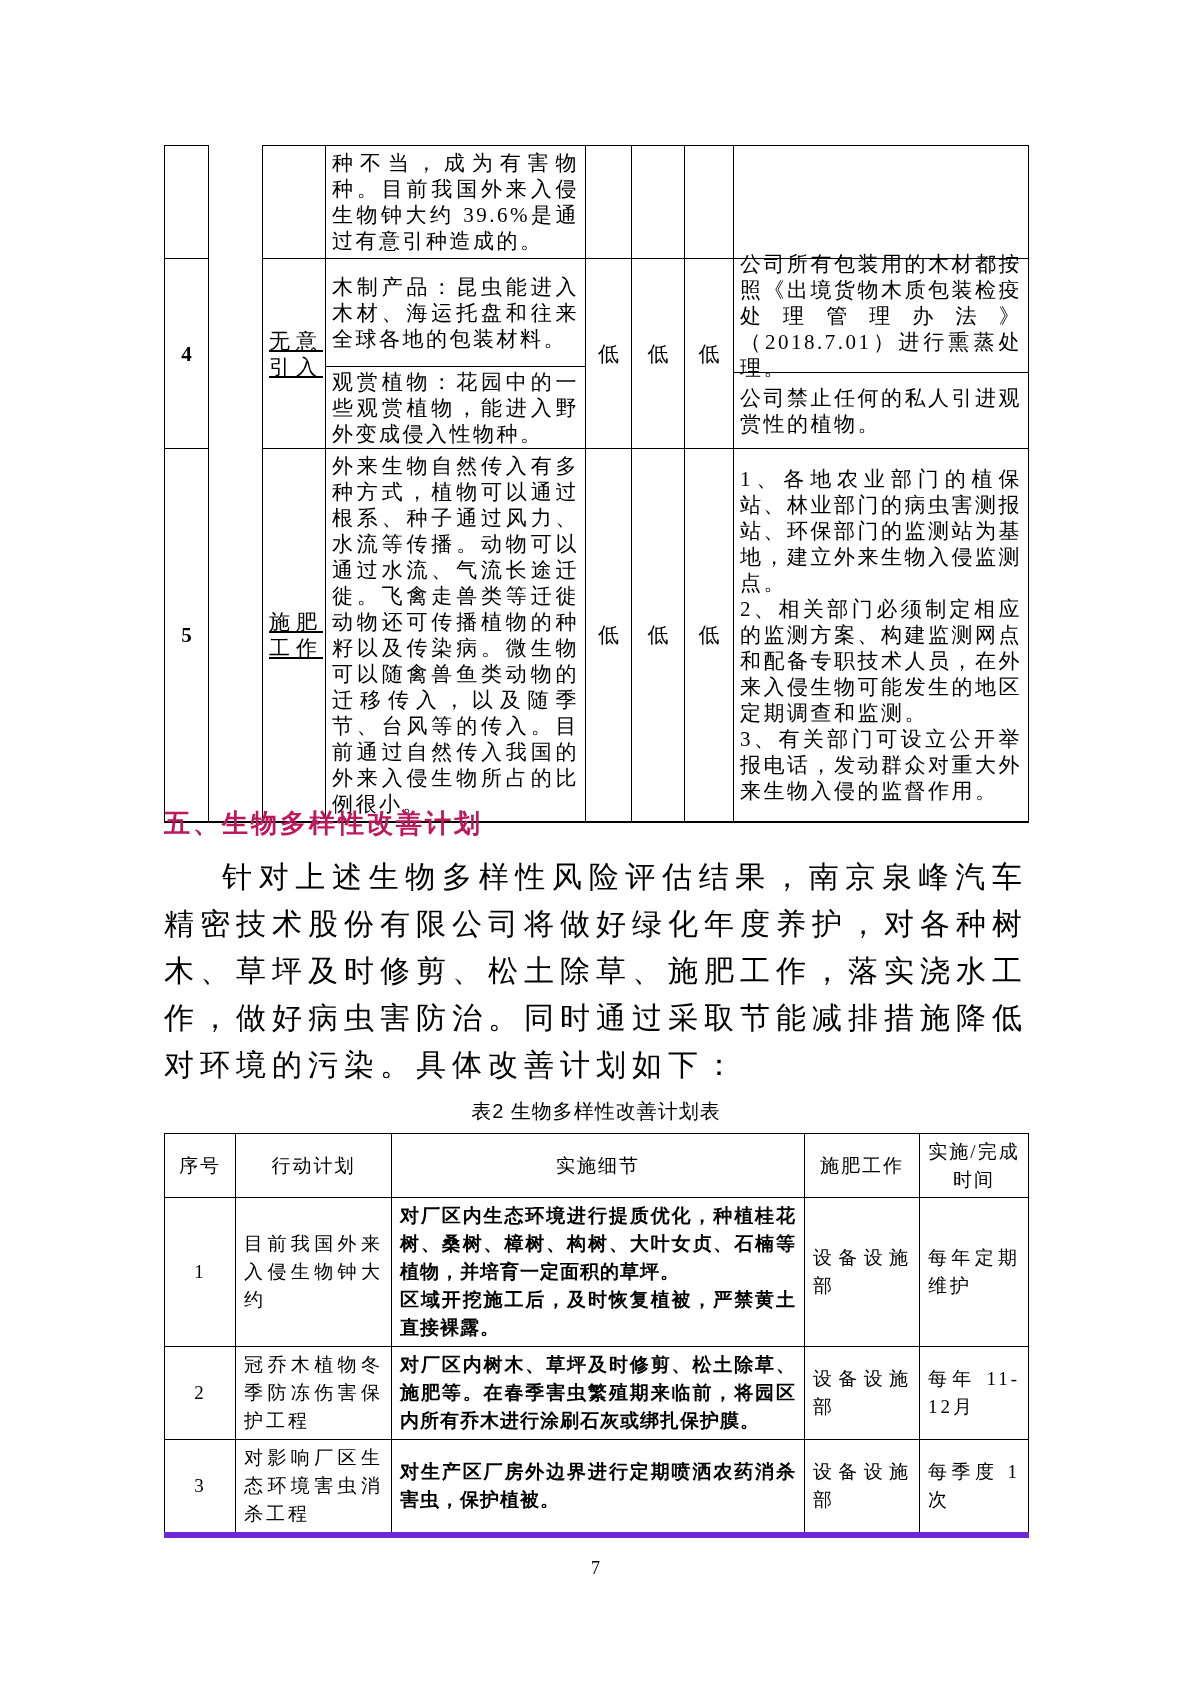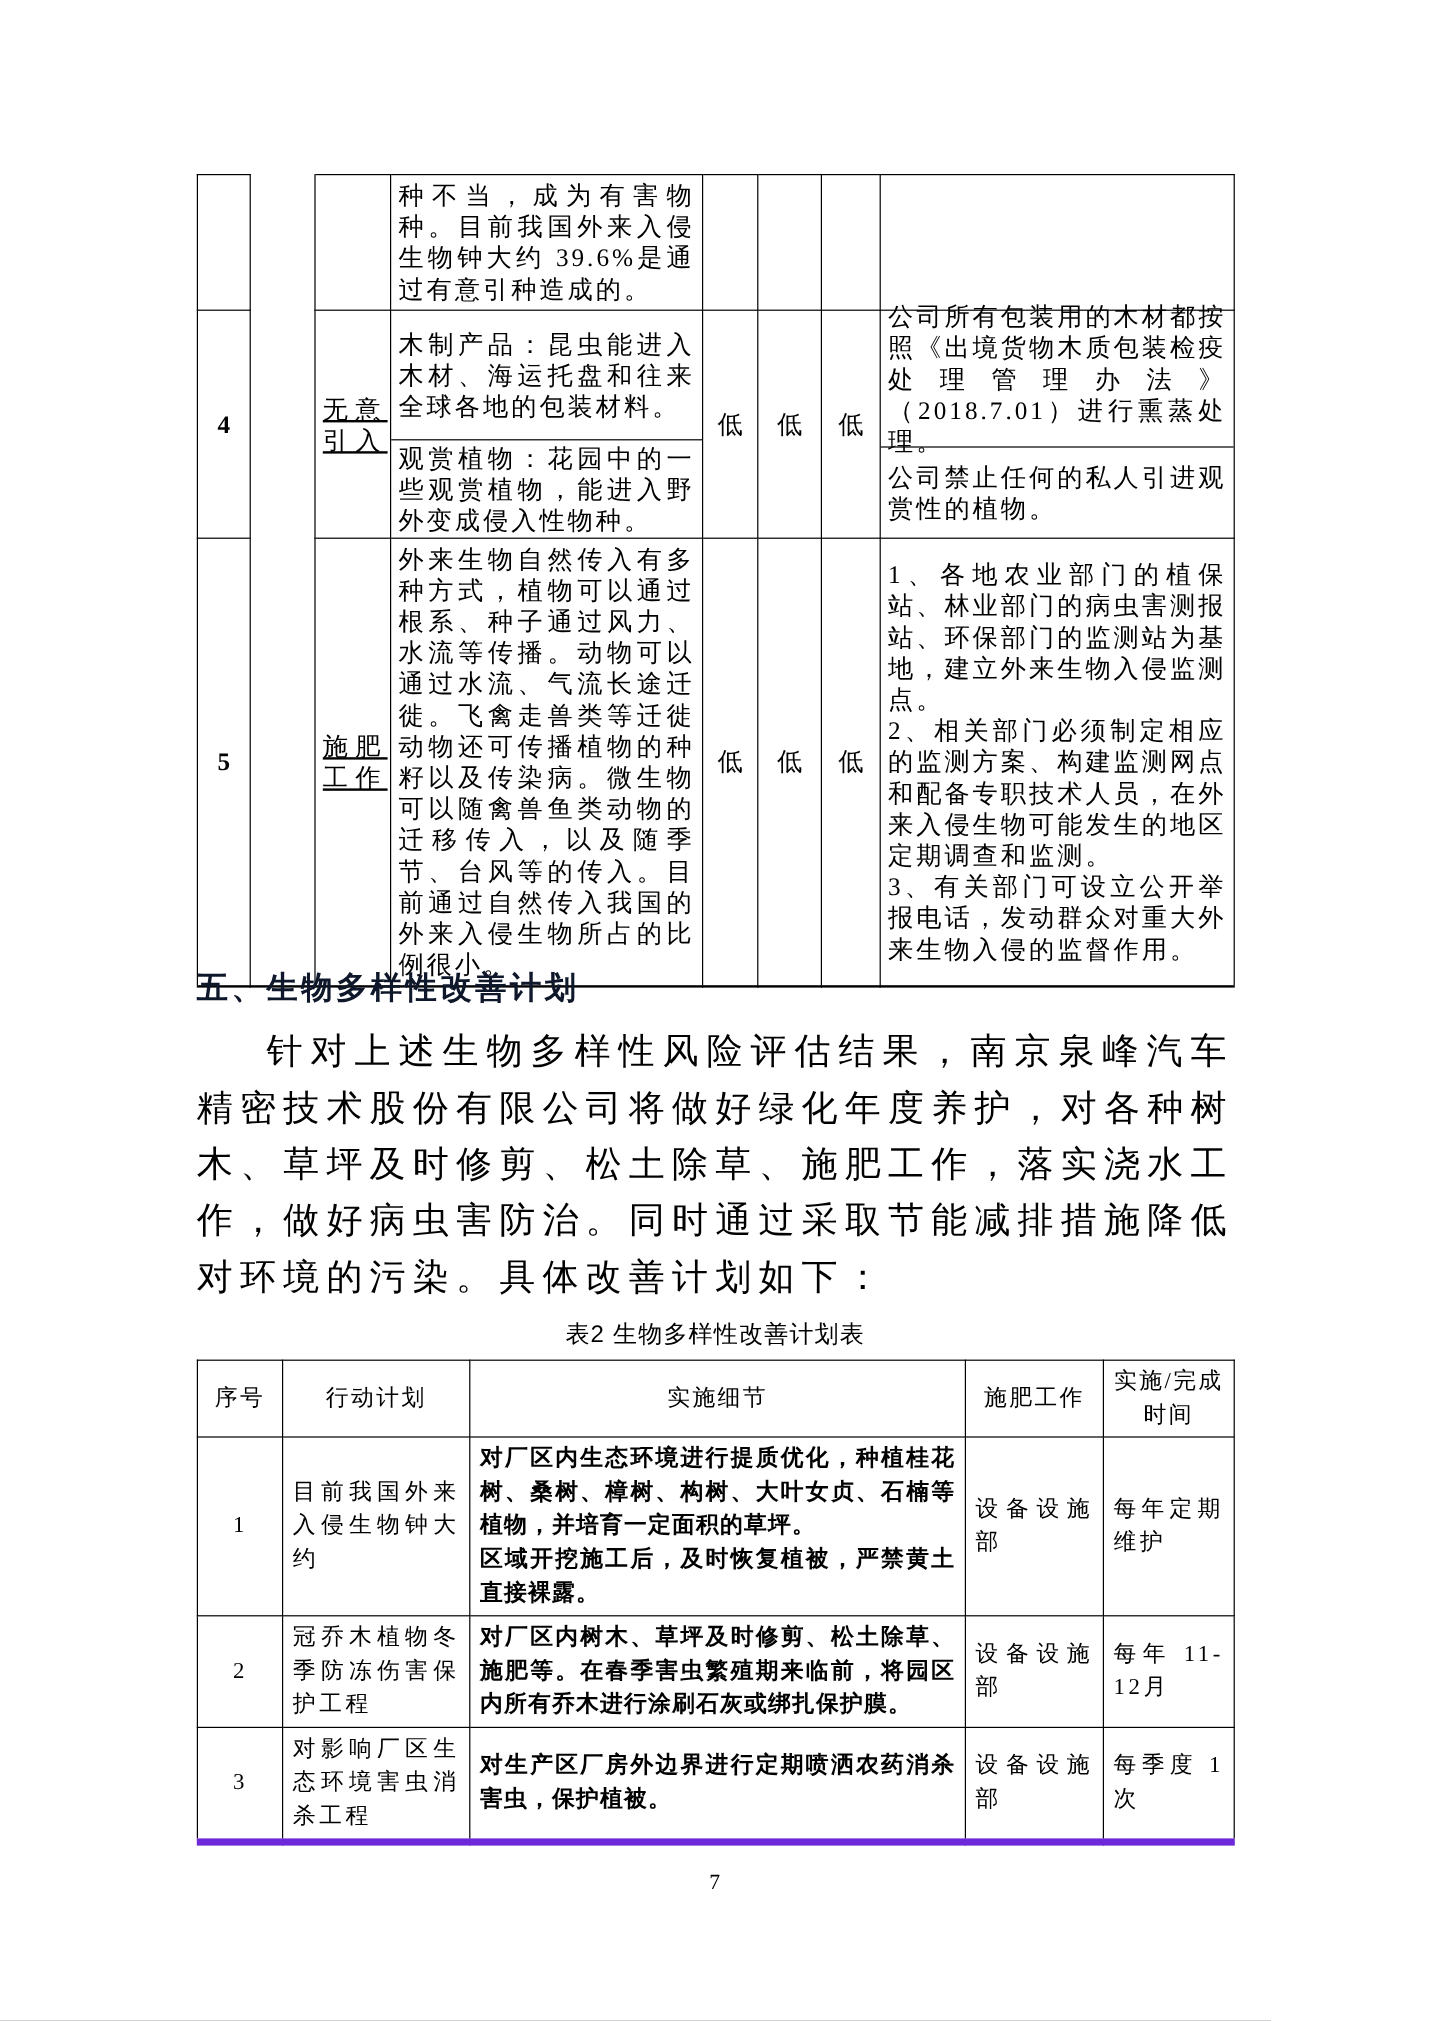--- a/index.html
+++ b/index.html
@@ -59,21 +59,21 @@
   .pre-line { white-space: pre-line; }
 
   
   .section-heading {
     position: relative;
     margin: 24px 163px 0 164px;
     font-family: "Liberation Sans", "DejaVu Sans", sans-serif;
     font-weight: bold;
     font-size: 26px;
     letter-spacing: 3px;
-    color: #0f172a;
+    color: #be185d;
   }
   .intro-paragraph {
     margin: 12px 163px 0 164px;
     width: 864px;
     font-size: 30px;
     line-height: 47px;
     letter-spacing: 6px;
     text-align: justify;
     text-indent: 58px;
   }

